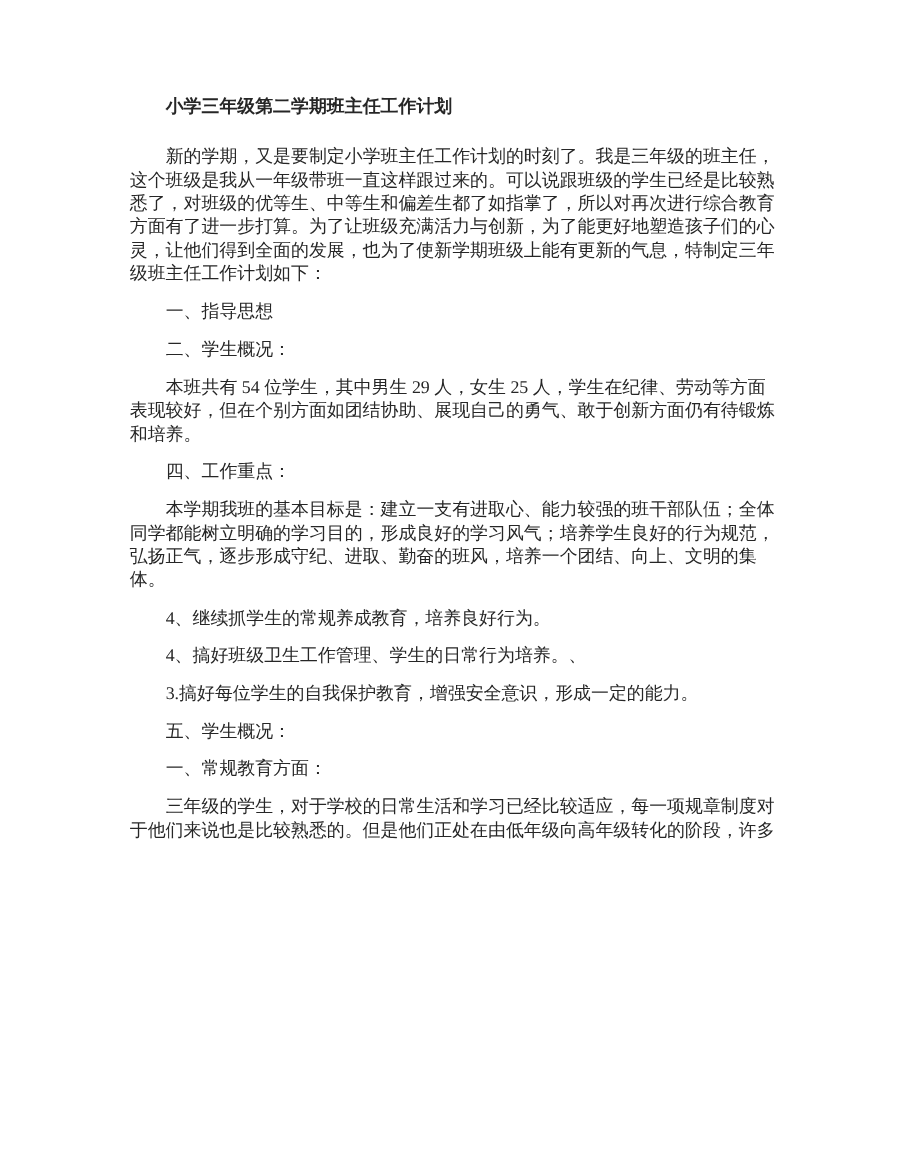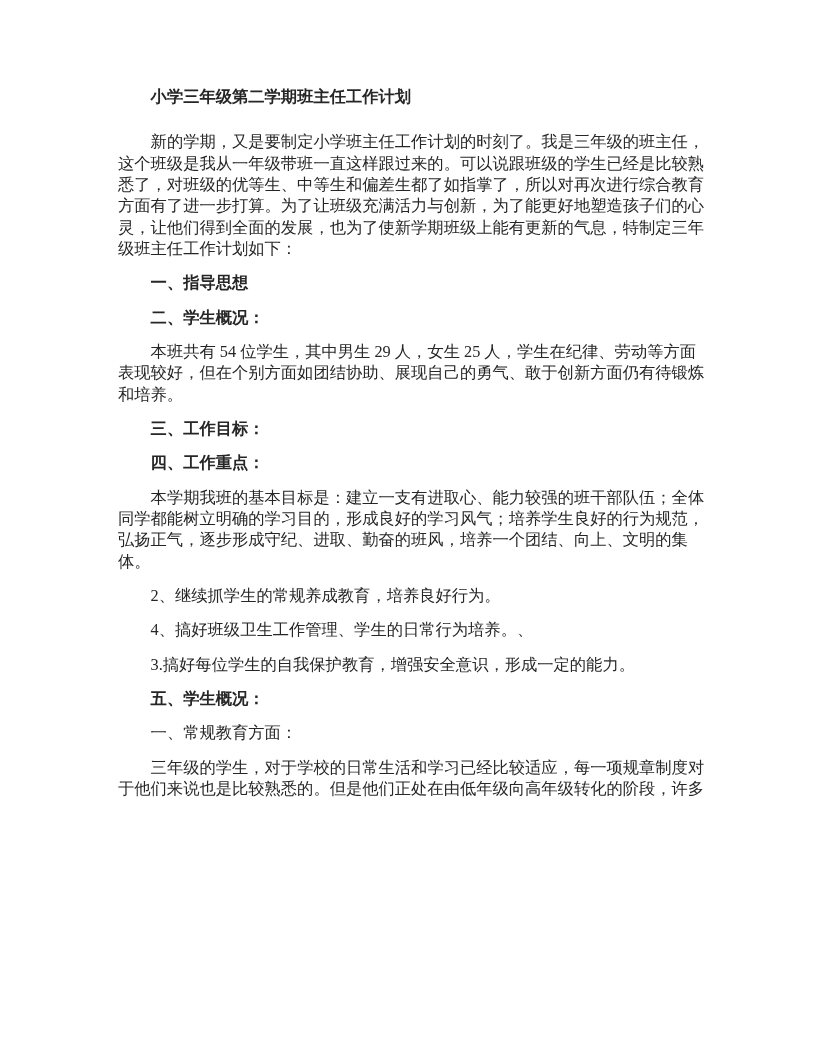--- a/index.html
+++ b/index.html
@@ -28,21 +28,21 @@
   .block {
     margin: 0 0 13px 0;
     text-indent: 2em;
     word-break: break-all;
   }
   .title {
     font-weight: bold;
     margin-bottom: 24px;
   }
   .heading {
-    font-weight: bold;
+    font-weight: normal;
   }
   .para:last-child {
     margin-bottom: 12px;
   }
 </style>
 </head>
 <body>
 
 <div class="page">
   <div class="doc">
@@ -51,27 +51,26 @@
 
     <p class="block para">新的学期，又是要制定小学班主任工作计划的时刻了。我是三年级的班主任，这个班级是我从一年级带班一直这样跟过来的。可以说跟班级的学生已经是比较熟悉了，对班级的优等生、中等生和偏差生都了如指掌了，所以对再次进行综合教育方面有了进一步打算。为了让班级充满活力与创新，为了能更好地塑造孩子们的心灵，让他们得到全面的发展，也为了使新学期班级上能有更新的气息，特制定三年级班主任工作计划如下：</p>
 
     <p class="block heading">一、指导思想</p>
 
 
     <p class="block heading">二、学生概况：</p>
 
     <p class="block para">本班共有 54 位学生，其中男生 29 人，女生 25 人，学生在纪律、劳动等方面表现较好，但在个别方面如团结协助、展现自己的勇气、敢于创新方面仍有待锻炼和培养。</p>
 
-    <p class="block heading">三、工作目标：</p>
 
     <p class="block heading">四、工作重点：</p>
 
     <p class="block para">本学期我班的基本目标是：建立一支有进取心、能力较强的班干部队伍；全体同学都能树立明确的学习目的，形成良好的学习风气；培养学生良好的行为规范，弘扬正气，逐步形成守纪、进取、勤奋的班风，培养一个团结、向上、文明的集体。</p>
 
-    <p class="block para">2、继续抓学生的常规养成教育，培养良好行为。</p>
+    <p class="block para">4、继续抓学生的常规养成教育，培养良好行为。</p>
 
     <p class="block para">4、搞好班级卫生工作管理、学生的日常行为培养。、</p>
 
     <p class="block para">3.搞好每位学生的自我保护教育，增强安全意识，形成一定的能力。</p>
 
     <p class="block heading">五、学生概况：</p>
 
     <p class="block para">一、常规教育方面：</p>
 
     <p class="block para">三年级的学生，对于学校的日常生活和学习已经比较适应，每一项规章制度对于他们来说也是比较熟悉的。但是他们正处在由低年级向高年级转化的阶段，许多</p>

